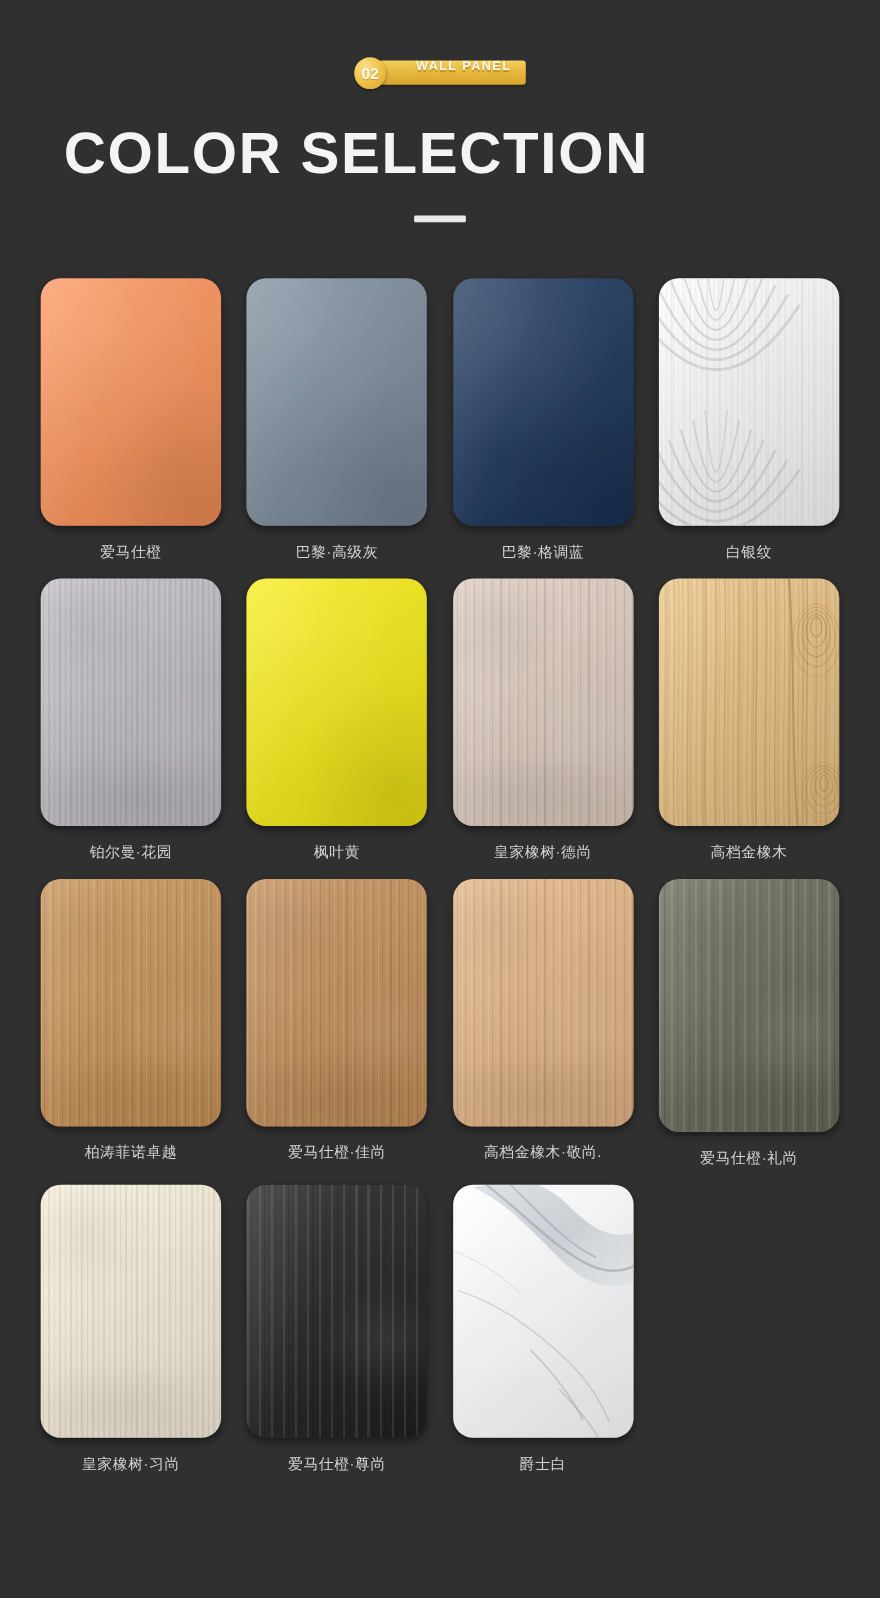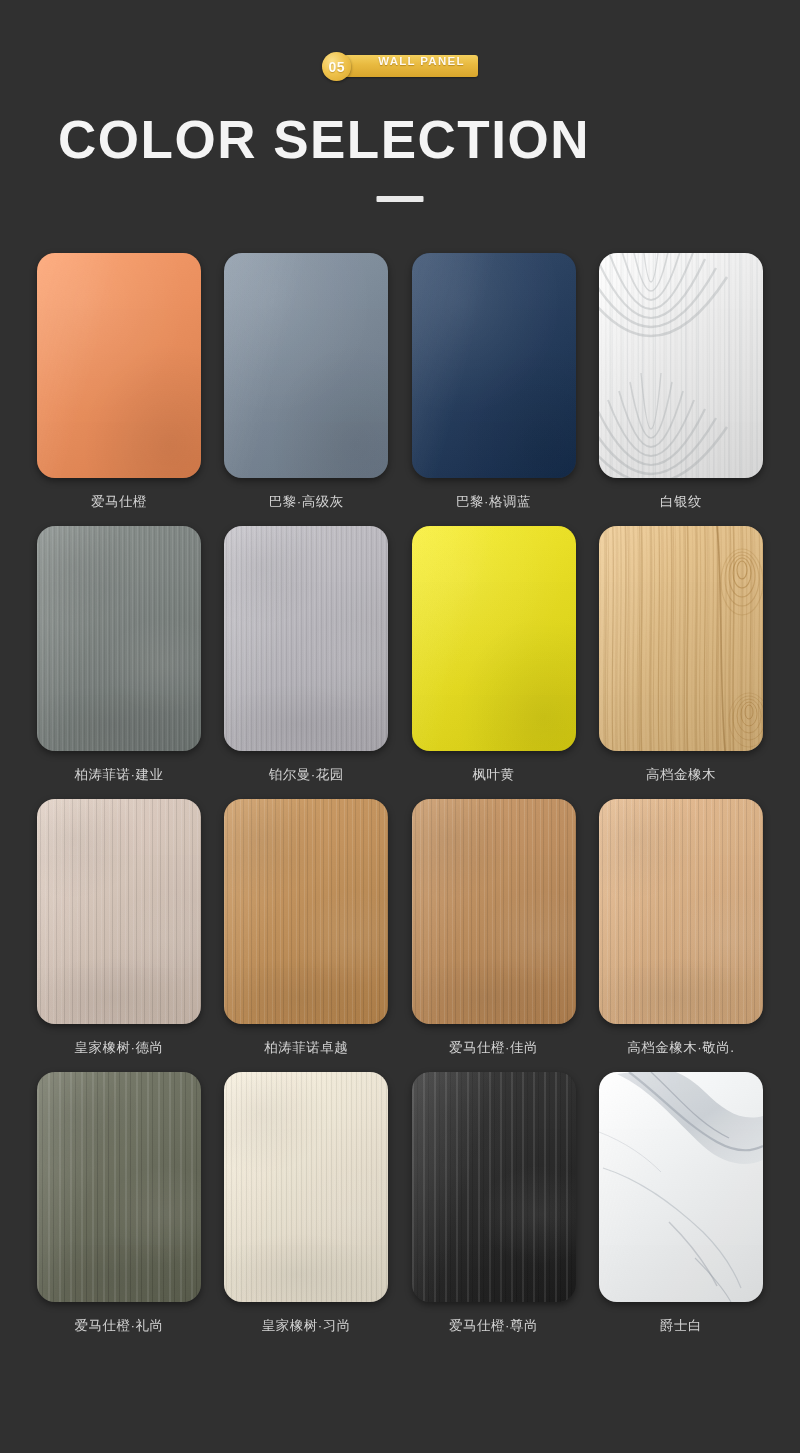--- a/index.html
+++ b/index.html
@@ -196,21 +196,21 @@
       radial-gradient(ellipse 70% 60% at 80% 85%, rgba(0,0,0,.07), transparent 75%);
   }
   .tex-svg { position: absolute; inset: 0; width: 100%; height: 100%; }
 </style>
 </head>
 <body>
 
 <div class="badge-wrap">
   <div class="badge">
     <div class="badge-circle">
-      <span class="badge-num">05</span>
+      <span class="badge-num">02</span>
     </div>
     <div class="badge-bar">
       <span class="badge-bar-label">WALL PANEL</span>
     </div>
   </div>
 </div>
 
 <div class="page-title">COLOR SELECTION</div>
 <div class="title-rule"></div>
 
@@ -294,38 +294,38 @@
           <path d="M-2,156 Q52,268 106,156" fill="none" stroke="#b4b7ba" stroke-width="2.2" opacity="0.45"></path>
           <path d="M-13,15 Q52,133 117,15" fill="none" stroke="#b4b7ba" stroke-width="2.4" opacity="0.5"></path>
           <path d="M-13,165 Q52,277 117,165" fill="none" stroke="#b4b7ba" stroke-width="2.4" opacity="0.45"></path>
           <path d="M-24,24 Q52,142 128,24" fill="none" stroke="#b4b7ba" stroke-width="2.6" opacity="0.5"></path>
           <path d="M-24,174 Q52,286 128,174" fill="none" stroke="#b4b7ba" stroke-width="2.6" opacity="0.45"></path>
         </svg>
       </div>
       <div class="swatch-label">白银纹</div>
     </div>
     <div class="cell">
-      <div class="swatch" style="background: linear-gradient(118deg, rgb(137, 144, 141) 0%, rgb(125, 132, 129) 42%, rgb(111, 118, 115) 100%);">
-        <span class="tex-lines fine"></span>
-        <span class="tex-blotch"></span>
-      </div>
-      <div class="swatch-label">柏涛菲诺·建业</div>
-    </div>
-    <div class="cell">
       <div class="swatch" style="background: linear-gradient(118deg, rgb(200, 198, 204) 0%, rgb(188, 186, 192) 42%, rgb(174, 172, 178) 100%);">
         <span class="tex-lines fine"></span>
         <span class="tex-blotch"></span>
       </div>
       <div class="swatch-label">铂尔曼·花园</div>
     </div>
     <div class="cell">
       <div class="swatch" style="background: linear-gradient(118deg, rgb(248, 238, 44) 0%, rgb(236, 226, 32) 42%, rgb(222, 212, 18) 100%);">
         <span class="tex-solid"></span>
       </div>
       <div class="swatch-label">枫叶黄</div>
+    </div>
+    <div class="cell">
+      <div class="swatch" style="background: linear-gradient(118deg, rgb(228, 211, 199) 0%, rgb(216, 199, 187) 42%, rgb(202, 185, 173) 100%);">
+        <span class="tex-lines med"></span>
+        <span class="tex-blotch"></span>
+      </div>
+      <div class="swatch-label">皇家橡树·德尚</div>
     </div>
     <div class="cell">
       <div class="swatch" style="background: linear-gradient(118deg, rgb(239, 204, 149) 0%, rgb(227, 192, 137) 42%, rgb(213, 178, 123) 100%);">
         <svg class="tex-svg" viewBox="0 0 164 225" preserveAspectRatio="none">
           <path d="M1.0,0 C3.0,70 -1.0,150 1.0,225" fill="none" stroke="#9c6f33" stroke-width="0.70" opacity="0.12"></path>
           <path d="M5.2,0 C7.2,70 3.2,150 5.2,225" fill="none" stroke="#9c6f33" stroke-width="1.15" opacity="0.17"></path>
           <path d="M6.8,0 C8.8,70 4.8,150 6.8,225" fill="none" stroke="#9c6f33" stroke-width="1.60" opacity="0.23"></path>
           <path d="M9.0,0 C11.0,70 7.0,150 9.0,225" fill="none" stroke="#9c6f33" stroke-width="0.70" opacity="0.29"></path>
           <path d="M13.8,0 C15.8,70 11.8,150 13.8,225" fill="none" stroke="#9c6f33" stroke-width="1.15" opacity="0.34"></path>
           <path d="M17.2,0 C19.2,70 15.2,150 17.2,225" fill="none" stroke="#9c6f33" stroke-width="1.60" opacity="0.12"></path>
@@ -386,27 +386,20 @@
           <ellipse cx="143" cy="53" rx="17" ry="27" fill="none" stroke="#a0712f" stroke-width="1.1" opacity="0.29"></ellipse>
           <ellipse cx="150" cy="192" rx="16" ry="22" fill="none" stroke="#a0712f" stroke-width="1" opacity="0.24"></ellipse>
           <ellipse cx="143" cy="56" rx="21" ry="33" fill="none" stroke="#a0712f" stroke-width="1.1" opacity="0.22"></ellipse>
           <ellipse cx="150" cy="194" rx="20" ry="27" fill="none" stroke="#a0712f" stroke-width="1" opacity="0.18"></ellipse>
           <path d="M118,0 C124,60 120,150 126,225" fill="none" stroke="#8d6229" stroke-width="1.6" opacity="0.4"></path>
         </svg>
       </div>
       <div class="swatch-label">高档金橡木</div>
     </div>
     <div class="cell">
-      <div class="swatch" style="background: linear-gradient(118deg, rgb(228, 211, 199) 0%, rgb(216, 199, 187) 42%, rgb(202, 185, 173) 100%);">
-        <span class="tex-lines med"></span>
-        <span class="tex-blotch"></span>
-      </div>
-      <div class="swatch-label">皇家橡树·德尚</div>
-    </div>
-    <div class="cell">
       <div class="swatch" style="background: linear-gradient(118deg, rgb(208, 158, 102) 0%, rgb(196, 146, 90) 42%, rgb(182, 132, 76) 100%);">
         <span class="tex-lines med"></span>
         <span class="tex-blotch"></span>
       </div>
       <div class="swatch-label">柏涛菲诺卓越</div>
     </div>
     <div class="cell">
       <div class="swatch" style="background: linear-gradient(118deg, rgb(204, 155, 106) 0%, rgb(192, 143, 94) 42%, rgb(178, 129, 80) 100%);">
         <span class="tex-lines med"></span>
         <span class="tex-blotch"></span>

